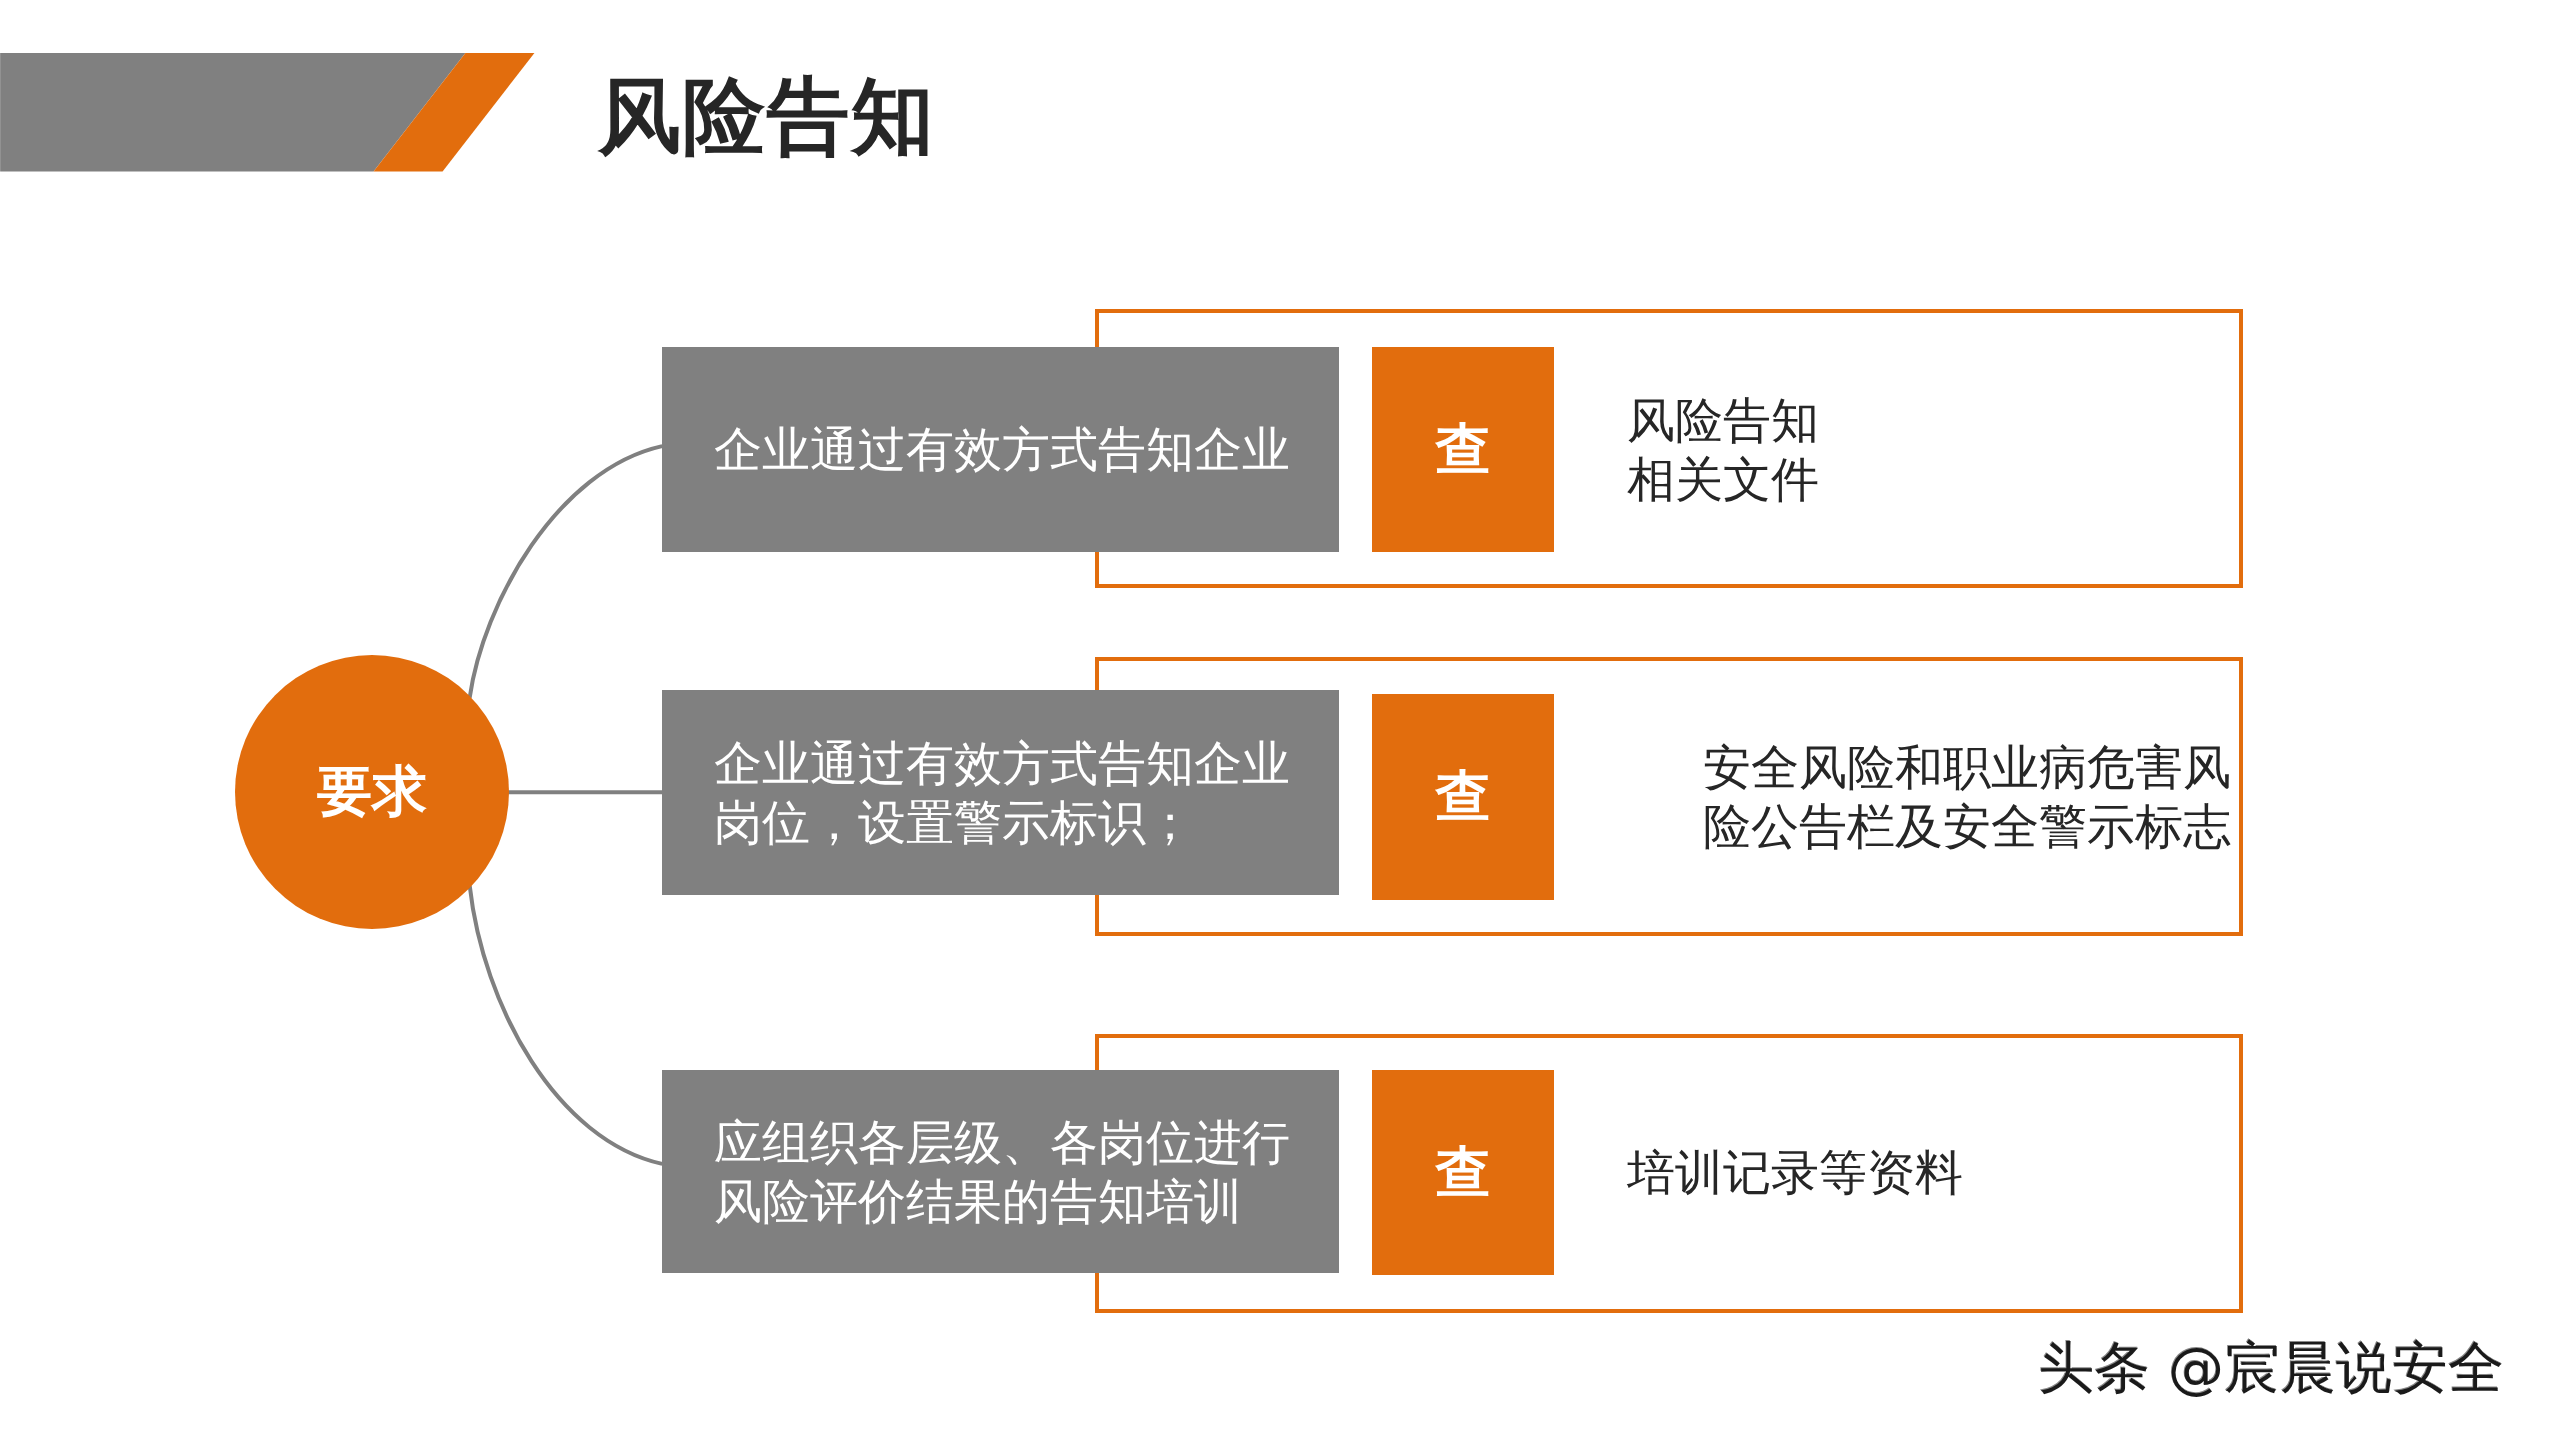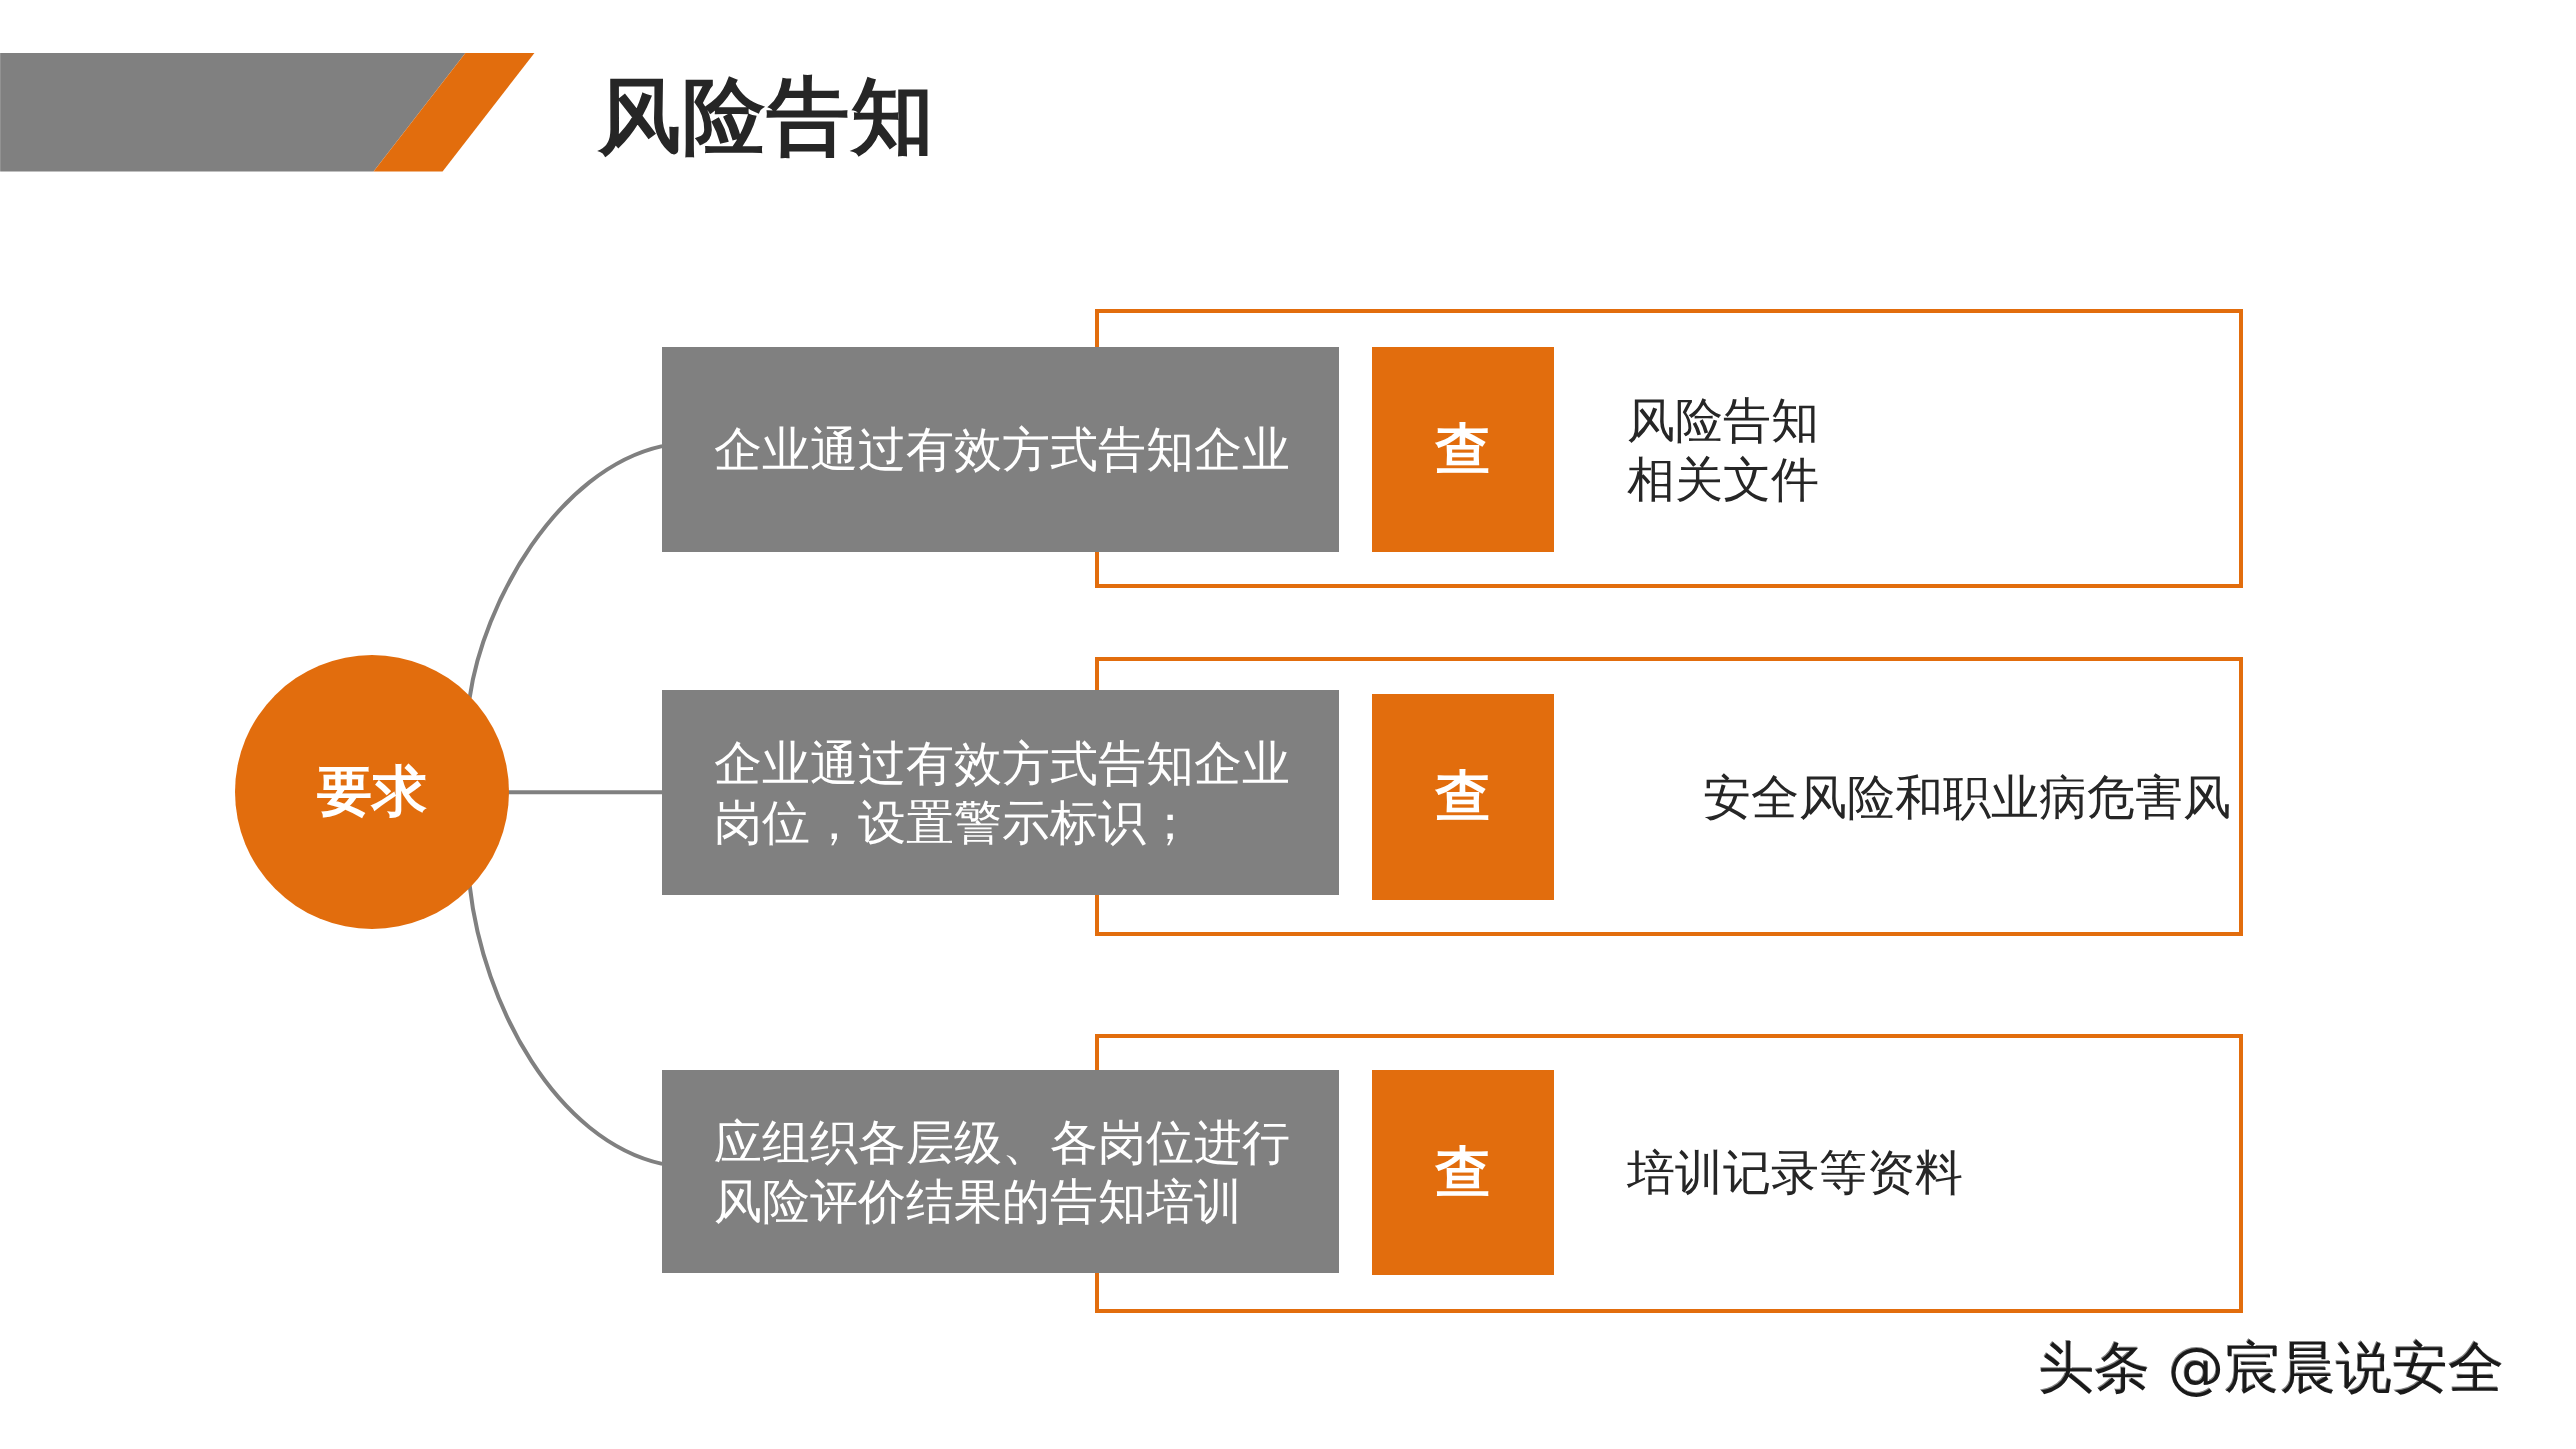--- a/index.html
+++ b/index.html
@@ -48,20 +48,21 @@
 <div class="abs frame" style="left:1095px;top:657px;width:1148px;height:279px;"></div>
 <div class="abs grey" style="left:662px;top:690px;width:677px;height:205px;">
   <div>企业通过有效方式告知企业</div>
   <div>岗位，设置警示标识；</div>
 </div>
 <div class="abs orange" style="left:1372px;top:694px;width:182px;height:206px;">
   <span>查</span>
 </div>
 <div class="abs rtext" style="left:1627px;top:694px;width:604px;height:206px;text-align:right;">
   <div>安全风险和职业病危害风</div>
+  <div>险公告栏及安全警示标志</div>
 </div>
 
 <div class="abs frame" style="left:1095px;top:1034px;width:1148px;height:279px;"></div>
 <div class="abs grey" style="left:662px;top:1070px;width:677px;height:203px;">
   <div>应组织各层级、各岗位进行</div>
   <div>风险评价结果的告知培训</div>
 </div>
 <div class="abs orange" style="left:1372px;top:1070px;width:182px;height:205px;">
   <span>查</span>
 </div>

